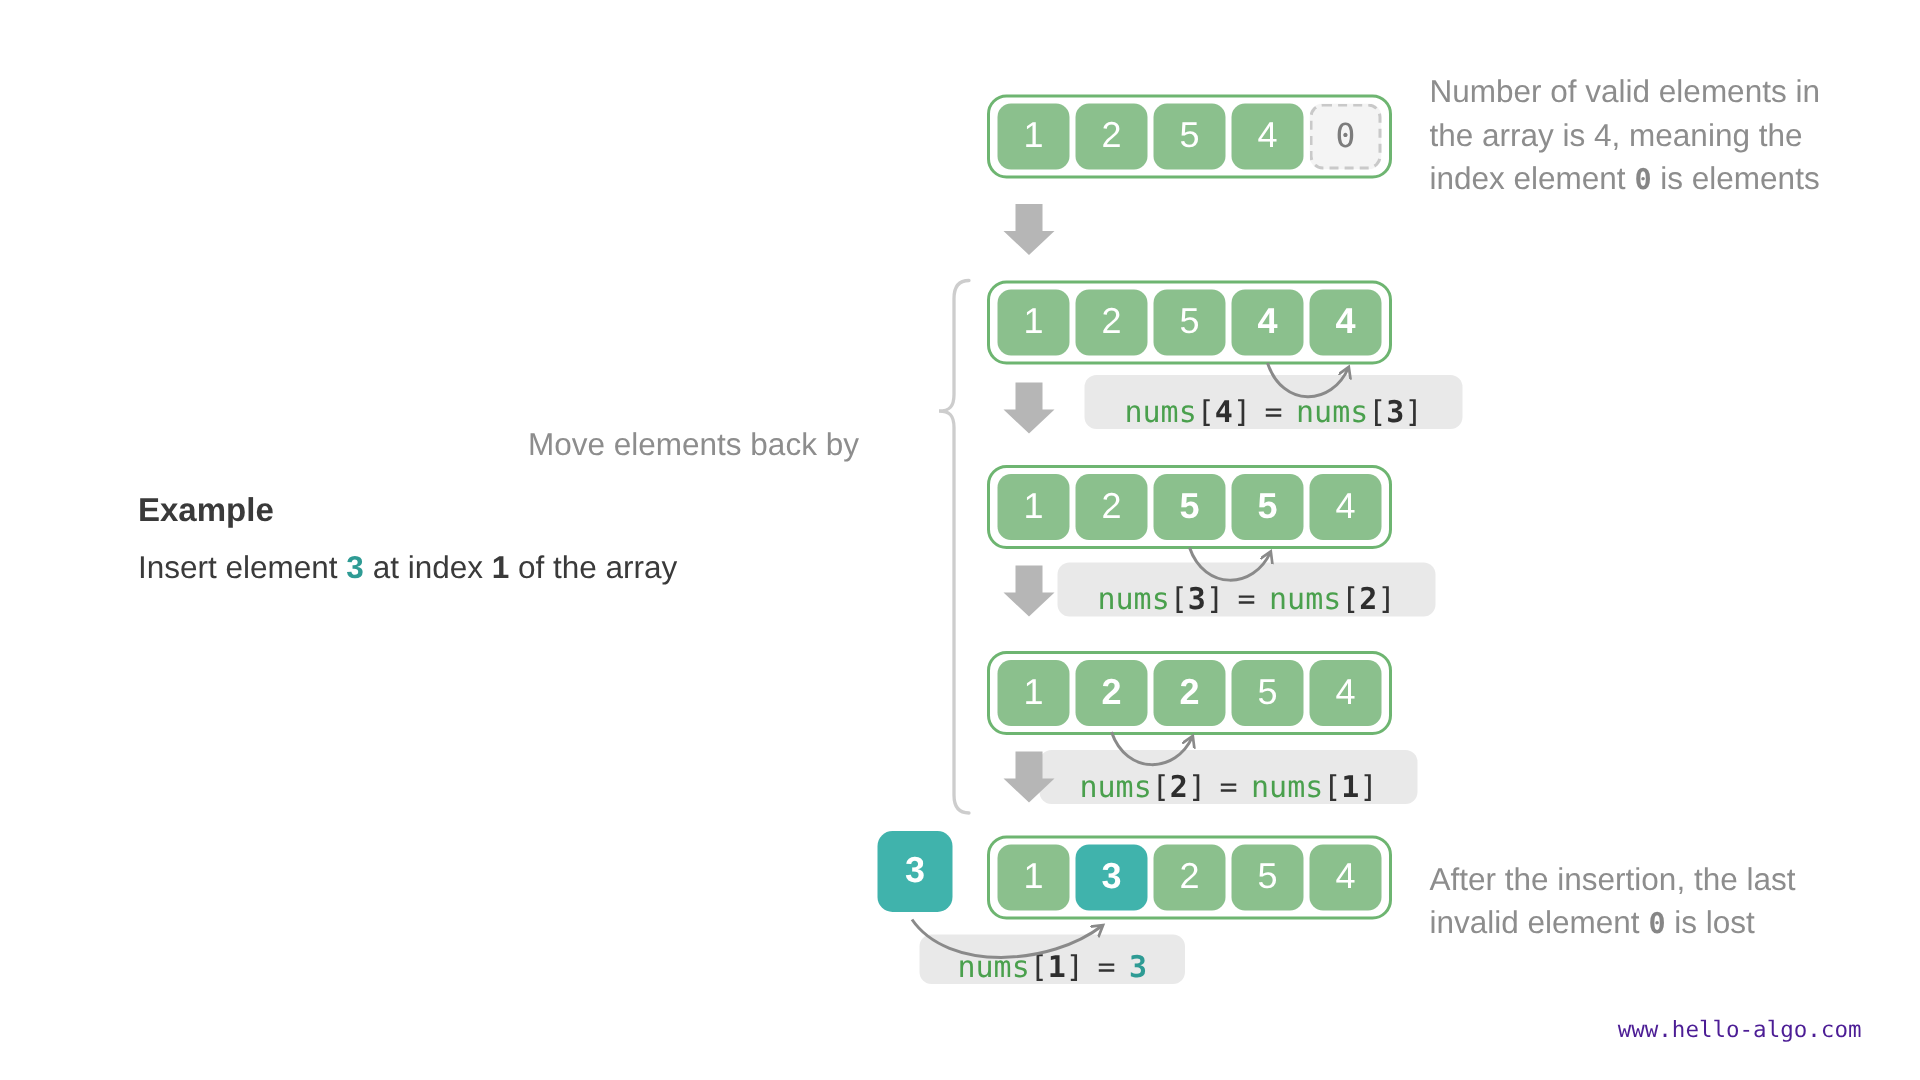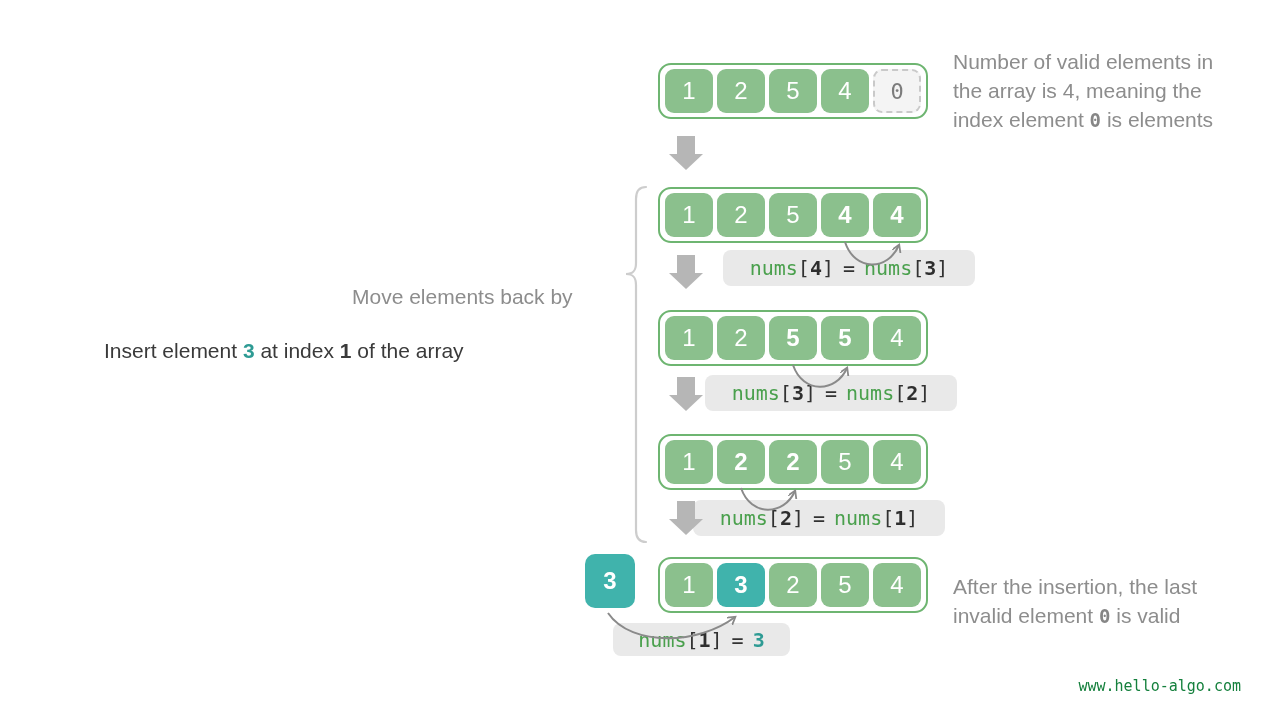--- a/index.html
+++ b/index.html
@@ -16,71 +16,72 @@
   .cell.hl{font-weight:700;}
   .cell.ins{background:#40B3AC;font-weight:700;}
   .cell.invalid{background:#F4F4F4;border:2px dashed #C9C9C9;color:#7C7C7C;
                 font-family:"DejaVu Sans Mono",monospace;font-size:22px;}
   .lone-cell{position:absolute;left:585px;top:554px;width:50px;height:54px;border-radius:10px;
              background:#40B3AC;color:#fff;font-size:24px;font-weight:700;
              display:flex;align-items:center;justify-content:center;z-index:1;}
 
   
   .op-label{position:absolute;box-sizing:border-box;background:#E9E9E9;border-radius:8px;
-            display:flex;align-items:center;justify-content:center;z-index:3;
+            display:flex;align-items:flex-end;justify-content:center;z-index:3;
             font-family:"DejaVu Sans Mono",monospace;font-size:20px;color:#323232;}
   .op-label .fn{color:#4AA04D;}
   .op-label .idx{font-weight:700;color:#2E2E2E;}
   .op-label .eq{margin:0 9px;}
   .op-label .val{color:#2E9B94;font-weight:700;}
 
   
   .note{position:absolute;color:#8D8D8D;font-size:21px;line-height:29px;z-index:1;}
   .note .ln{display:block;}
   .code{font-family:"DejaVu Sans Mono",monospace;font-weight:700;font-size:19px;color:#868686;}
 
   .example{position:absolute;left:92px;top:327px;color:#3A3A3A;z-index:1;}
   .example h3{margin:0 0 14px 0;font-size:22px;font-weight:700;color:#3A3A3A;}
-  .example p{margin:12px;font-size:21px;color:#3A3A3A;}
+  .example p{margin:0;font-size:21px;color:#3A3A3A;}
   .example .v-ins{color:#2E9B94;font-weight:700;}
   .example .v-idx{font-weight:700;}
 
   .watermark{position:absolute;left:1078px;top:677px;width:163px;text-align:right;
-             font-family:"DejaVu Sans Mono",monospace;font-size:15px;color:#15803d;z-index:1;}
+             font-family:"DejaVu Sans Mono",monospace;font-size:15px;color:#4c1d95;z-index:1;}
 
   svg.layer{position:absolute;left:0;top:0;z-index:4;pointer-events:none;}
   svg.under{z-index:2;}
 </style>
 </head>
 <body>
 
 <div id="canvas">
 
   <svg class="layer under" width="1280" height="720" viewBox="0 0 1280 720">
     <path d="M 646 187 C 639 187 636 191 636 199 L 636 263 C 636 271 633 274 626 274
              C 633 274 636 277 636 285 L 636 530 C 636 538 639 542 646 542" fill="none" stroke="#CDCDCD" stroke-width="2.2" stroke-linecap="round"></path>
   </svg>
 
   <div class="example">
+    <h3>Example</h3>
     <p><span>Insert element </span><span class="v-ins">3</span><span> at index </span><span class="v-idx">1</span><span> of the array</span></p>
   </div>
 
   <div class="note" style="left:352px;top:243px;margin-top:39px;">
     <span class="ln">Move elements back by</span>
   </div>
 
   <div class="note" style="left:953px;top:47px;">
     <span class="ln">Number of valid elements in</span>
     <span class="ln">the array is 4, meaning the</span>
     <span class="ln"><span>index element </span><span class="code">0</span><span> is elements</span></span>
   </div>
 
   <div class="note" style="left:953px;top:572px;">
     <span class="ln">After the insertion, the last</span>
-    <span class="ln"><span>invalid element </span><span class="code">0</span><span> is valid</span></span>
+    <span class="ln"><span>invalid element </span><span class="code">0</span><span> is lost</span></span>
   </div>
 
   <div class="array-box" style="left:658px;top:63px;">
     <div class="cell">1</div>
     <div class="cell">2</div>
     <div class="cell">5</div>
     <div class="cell">4</div>
     <div class="cell invalid">0</div>
   </div>
 

